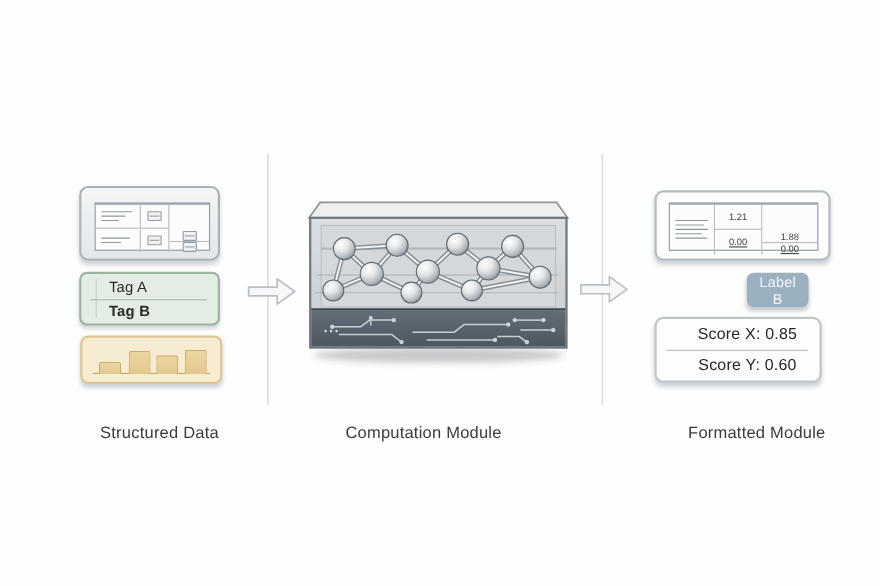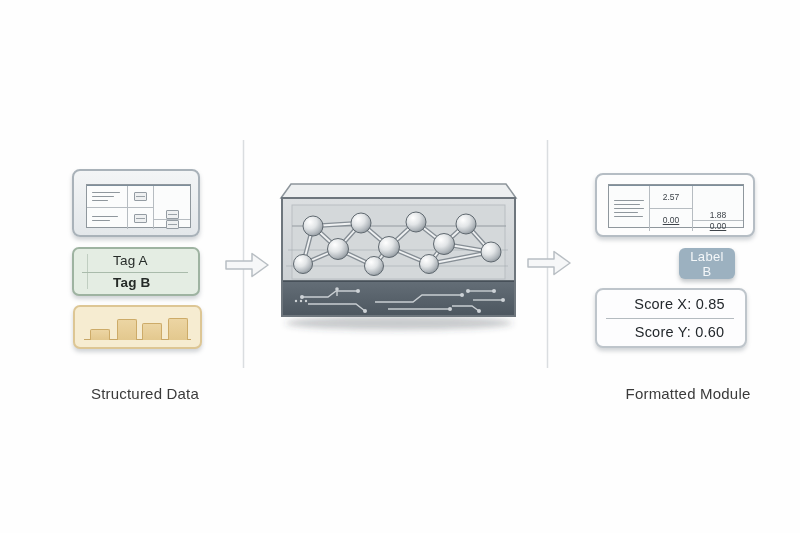--- a/index.html
+++ b/index.html
@@ -22,21 +22,21 @@
   .mini-col:last-child{border-right:none;margin-top:24px;}
   .mini-cell{flex:1;border-bottom:1px solid #b6bcc1;display:flex;align-items:center;justify-content:center;box-sizing:border-box;}
   .mini-cell:last-child{border-bottom:none;text-decoration:underline;}
   .txt-lines{display:flex;flex-direction:column;gap:2.5px;width:100%;padding-left:5px;box-sizing:border-box;}
   .txt-lines i{display:block;height:1.5px;background:#8f979d;border-radius:1px;}
   .box-glyph{width:11px;height:7px;border:1px solid #949ca3;border-radius:1px;background:#eef0f1;position:relative;}
   .box-glyph::after{content:"";position:absolute;left:1px;right:1px;top:2.5px;height:1px;background:#9aa2a8;}
   
   .tag-card{background:#e4ede3;border:2px solid #9eb3a1;border-radius:7px;}
   .tag-rule{position:absolute;left:13px;top:5px;bottom:5px;width:1px;background:#c0cec1;}
-  .tag-row{position:absolute;left:0;right:6px;height:50%;display:flex;align-items:center;padding-left:39px;
+  .tag-row{position:absolute;left:0;right:6px;height:50%;display:flex;align-items:center;padding-left:25px;
     font-size:13.5px;color:#262b28;letter-spacing:.2px;}
   .tag-div{position:absolute;left:8px;right:10px;top:50%;height:1px;background:#a9bbab;}
   
   .bar-card{background:#f6ecd1;border:2px solid #ddc694;border-radius:7px;}
   .bar{position:absolute;bottom:7px;width:20px;background:linear-gradient(180deg,#ecd5a3,#e3c88e);border:1px solid #cdab68;border-bottom:none;border-radius:2px 2px 0 0;box-sizing:border-box;}
   .baseline{position:absolute;left:9px;right:9px;bottom:7px;height:1px;background:#c7a667;}
   
   .out-card{background:#fdfdfd;border:2px solid #b5bdc4;}
   .num-cell{font-size:8.5px;color:#3e444a;}
   
@@ -259,21 +259,21 @@
               <div class="txt-lines">
             <i style="width:30px"></i>
                 <i style="width:26px"></i>
                 <i style="width:30px"></i>
                 <i style="width:24px"></i>
                 <i style="width:29px"></i>
           </div>
             </div>
         </div>
         <div class="mini-col" style="width:43px;">
-          <div class="mini-cell num-cell">2.57</div>
+          <div class="mini-cell num-cell">1.21</div>
           <div class="mini-cell num-cell">0.00</div>
         </div>
         <div class="mini-col" style="flex:1;">
           <div class="mini-cell num-cell">1.88</div>
           <div class="mini-cell num-cell">0.00</div>
         </div>
       </div>
     </div>
   </div>
 
@@ -285,15 +285,16 @@
     <div class="score-row" style="top:0;">
       <span>Score X: 0.85</span>
     </div>
     <div class="score-div"></div>
     <div class="score-row" style="bottom:0;">
       <span>Score Y: 0.60</span>
     </div>
   </div>
 
   <div class="caption" style="left:55px;width:180px;">Structured Data</div>
+  <div class="caption" style="left:295px;width:180px;">Computation Module</div>
   <div class="caption" style="left:598px;width:180px;">Formatted Module</div>
 
 </div>
 
 </body></html>

